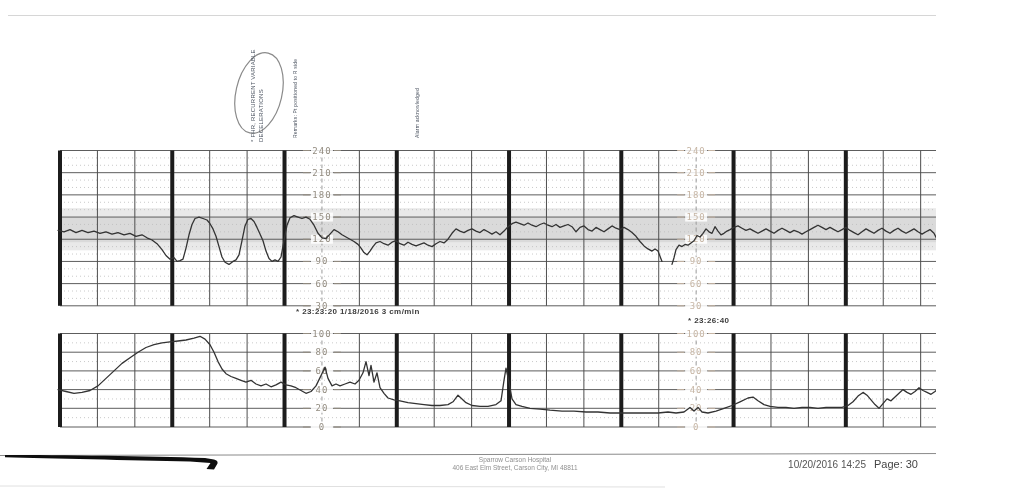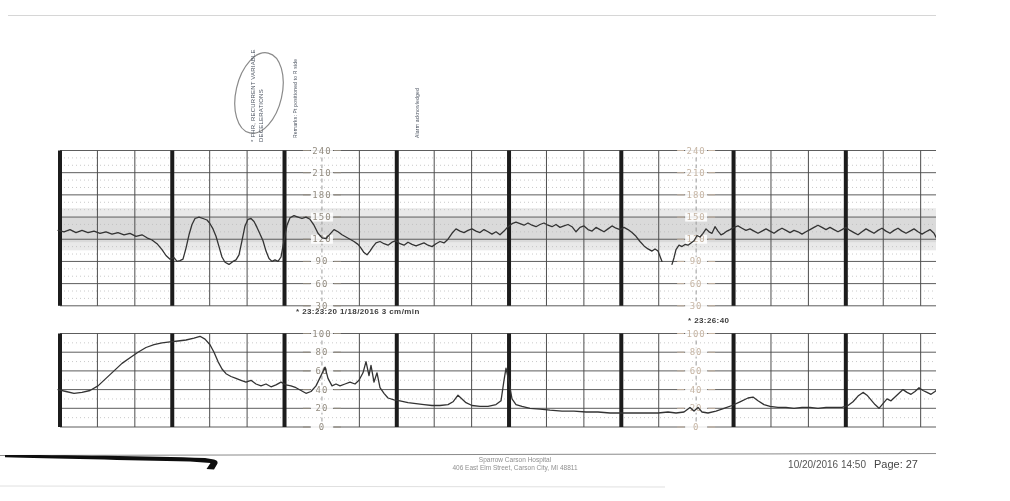--- a/index.html
+++ b/index.html
@@ -238,16 +238,16 @@
   <div class="rot-note note-alarm" style="left:414px; top:138px; width:50px;">Alarm acknowledged</div>
 
   <div class="ts" style="left:288px; top:307px;margin-left:8px;">* 23:23:20  1/18/2016  3 cm/min</div>
   <div class="ts" style="left:688px; top:316px;">* 23:26:40</div>
 
   <div class="footer-center">
     <div>Sparrow Carson Hospital</div>
     <div>406 East Elm Street, Carson City, MI 48811</div>
   </div>
   <div class="footer-right">
-    <span>10/20/2016 14:50</span><span class="pg">Page: 27</span>
+    <span>10/20/2016 14:25</span><span class="pg">Page: 30</span>
   </div>
 
 </div>
 
 </body></html>

